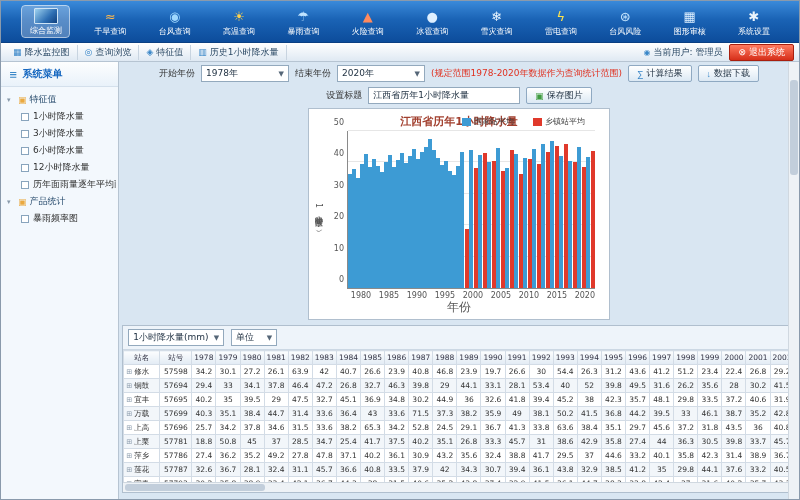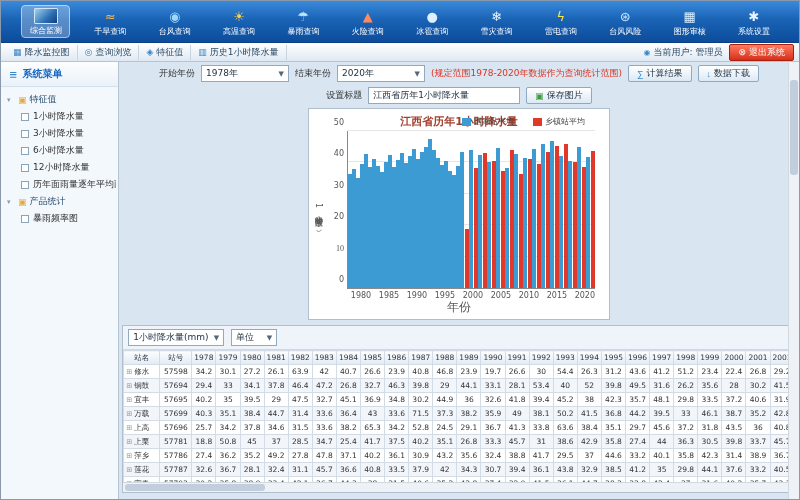--- a/index.html
+++ b/index.html
@@ -257,21 +257,21 @@
             </span>
             <span class="lg">
               <span class="swatch" style="background: rgb(224, 57, 43);"></span>
               <span>乡镇站平均</span>
             </span>
           </div>
         <div class="ylab">1小时降水量（㎜）</div>
         <div class="plot" id="plot">
             <div class="gl-label" style="bottom: 0%;">0</div>
             <div class="gline" style="bottom: 20%;"></div>
-            <div class="gl-label" style="bottom: 20%; font-family: Liberation Serif, serif;">10</div>
+            <div class="gl-label" style="bottom: 20%;">10</div>
             <div class="gline" style="bottom: 40%;"></div>
             <div class="gl-label" style="bottom: 40%;">20</div>
             <div class="gline" style="bottom: 60%;"></div>
             <div class="gl-label" style="bottom: 60%;">30</div>
             <div class="gline" style="bottom: 80%;"></div>
             <div class="gl-label" style="bottom: 80%;">40</div>
             <div class="gline" style="bottom: 100%;"></div>
             <div class="gl-label" style="bottom: 100%;">50</div>
             <div class="bgroup">
               <div class="bar" style="height: 72.4%; background: rgb(61, 155, 212);"></div>

